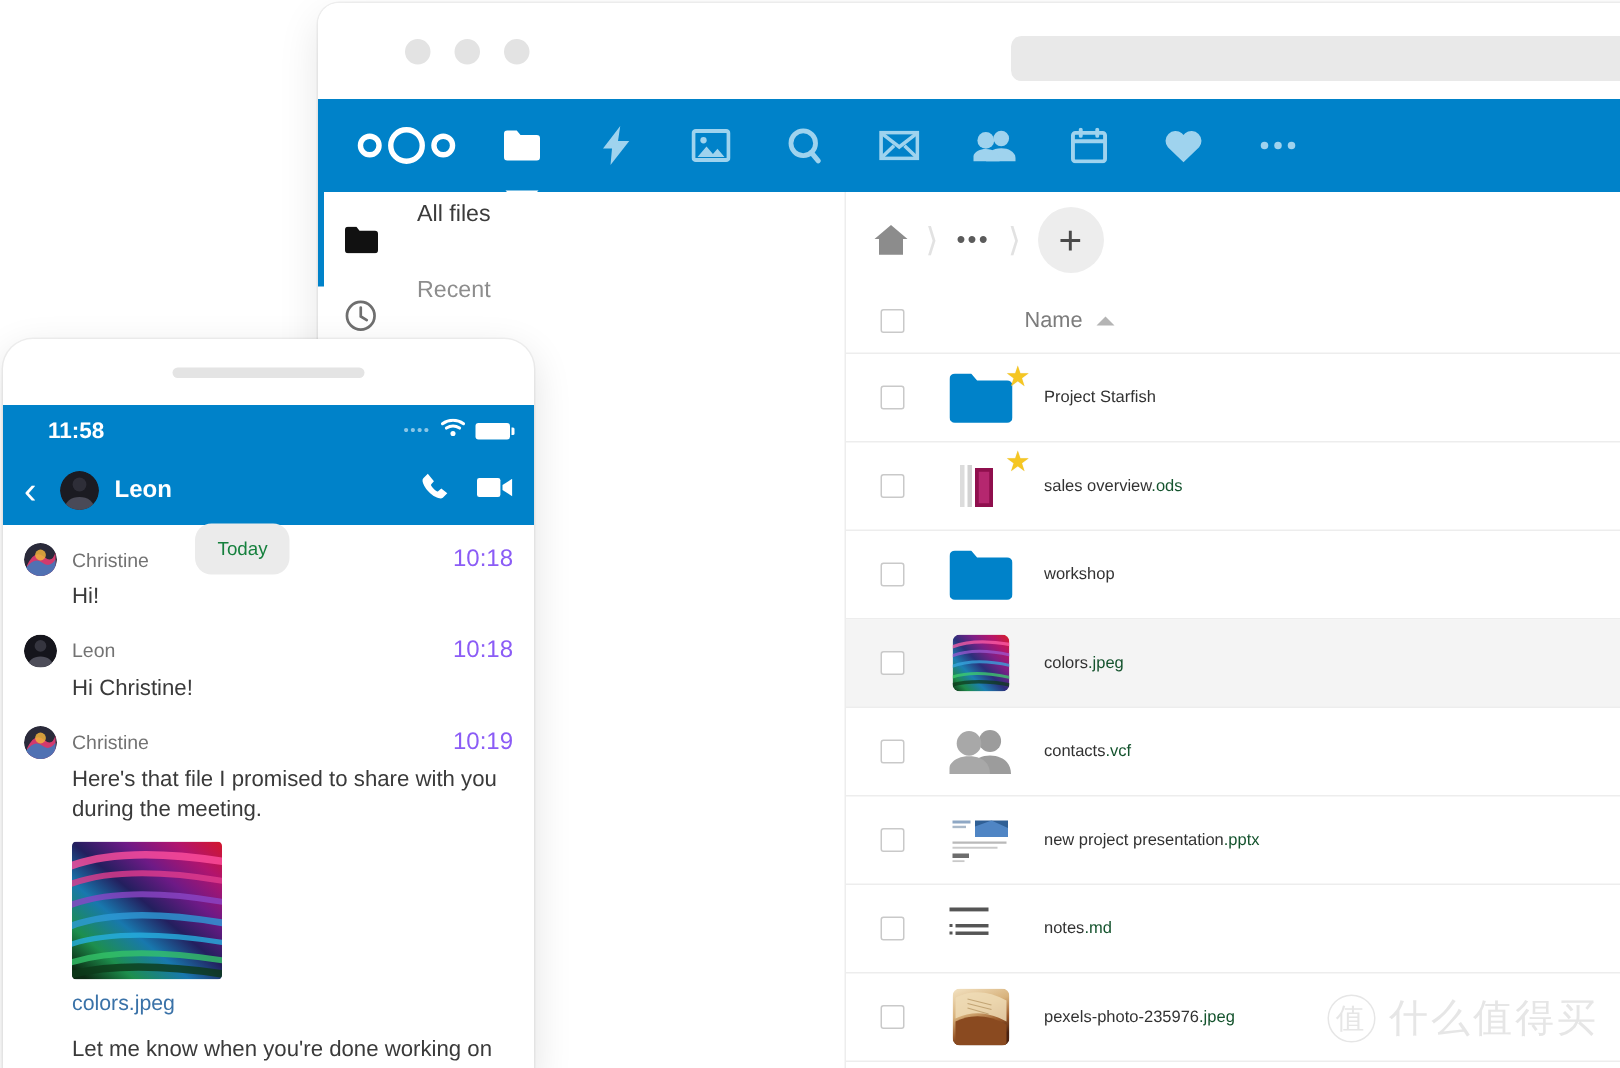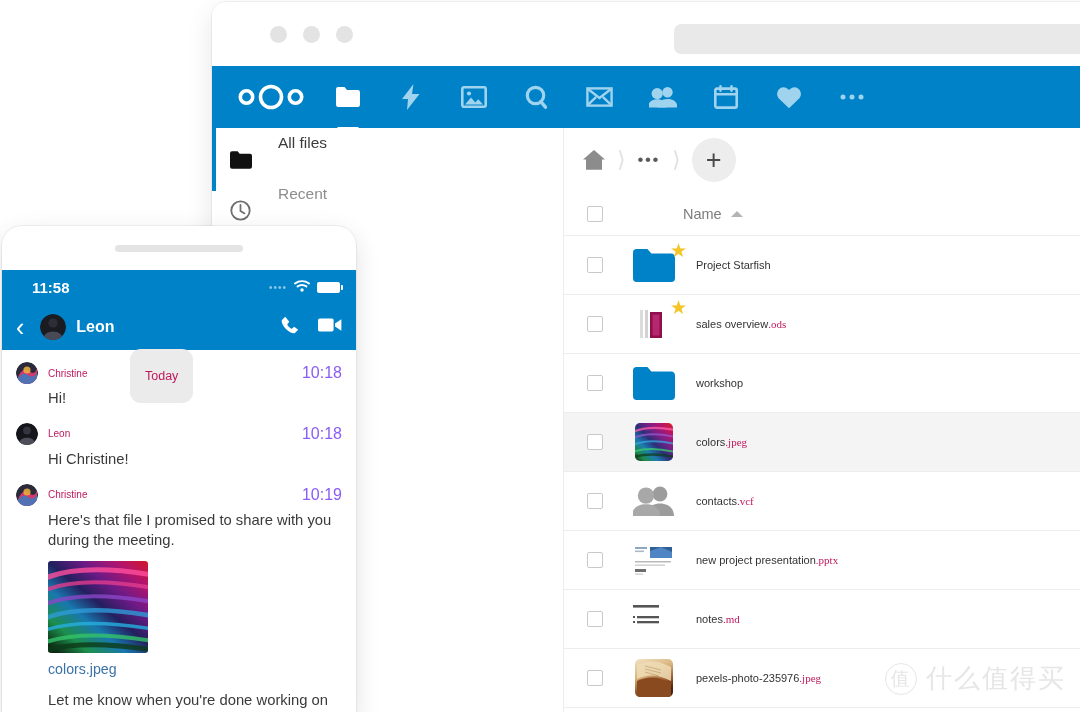--- a/index.html
+++ b/index.html
@@ -102,21 +102,21 @@
   .name-col { display:flex; align-items:center; gap:9px; margin-left: 57px; }
   .sort-caret { width:0;height:0;border-left:6px solid transparent;border-right:6px solid transparent;border-bottom:6px solid #b4b4b4; }
 
   .frow {
     height: 59px; display:flex; align-items:center;
     border-bottom: 1px solid #ededed; position:relative;
   }
   .frow.sel { background:#f4f4f4; }
   .fico { width: 56px; display:flex; align-items:center; justify-content:center; position:relative; }
   .fname { margin-left: 14px; font-size: 11px; color:#323232; white-space:nowrap; }
-  .fext { color:#be185d;font-family:Liberation Serif, serif; }
+  .fext { color:#14532d; }
   .star {
     position:absolute; right:-5px; top:-10px; font-size:19px; color:#f5c623;
     text-shadow: 0 0 1px rgba(0,0,0,.07);
   }
   .thumb { width: 38px; height:38px; border-radius:5px; overflow:hidden; }
 
   
   .phone {
     position:absolute; left:2px; top:226px;
     width: 354px; height: 492px;
@@ -146,27 +146,27 @@
   }
   .chev-back { font-size: 25px; font-weight: 300; line-height:1; margin-right: 6px; }
   .pavatar { width:26px; height:26px; border-radius:50%; overflow:hidden; }
   .pname { font-size: 16px; font-weight:bold; }
   .pactions { margin-left:auto; display:flex; align-items:center; gap: 18px; }
 
   .chat { padding: 12px 14px 0 14px; position:relative; }
   .msg { margin-bottom: 14px; position:relative; }
   .msg-head { display:flex; align-items:center; gap:10px; }
   .mavatar { width: 22px; height:22px; border-radius:50%; overflow:hidden; flex:none; }
-  .mauthor { color:#be185d; font-size: 10px; }
+  .mauthor { color:#737373; font-size: 13px; }
   .mtime { margin-left:auto; color:#8b5cf6; font-size: 16px; text-align: right; }
   .mtext { margin-left: 32px; margin-top: 5px; font-size: 14.8px; color:#3a3a3a; line-height: 1.35; }
   .daychip {
     position:absolute; left: 128px; top: -1px;
-    background:#ebebeb; color:#be185d; border-radius: 11px;
-    padding: 20px 15px; font-size: 12.5px;
+    background:#ebebeb; color:#15803d; border-radius: 11px;
+    padding: 10px 15px; font-size: 12.5px;
   }
   .chat-img { margin-left: 32px; margin-top: 10px; width: 100px; height: 92px; border-radius:3px; overflow:hidden; }
   .chat-file { margin-left: 32px; margin-top: 8px; color:#3a72a8; font-size: 14.2px; }
 
   
   .watermark {
     position:absolute; right: 14px; bottom: 16px;
     display:flex; align-items:center; gap: 9px;
     color: #e6e6e6; font-size: 26px; letter-spacing: 2px;
     font-family: "DejaVu Sans", sans-serif;

